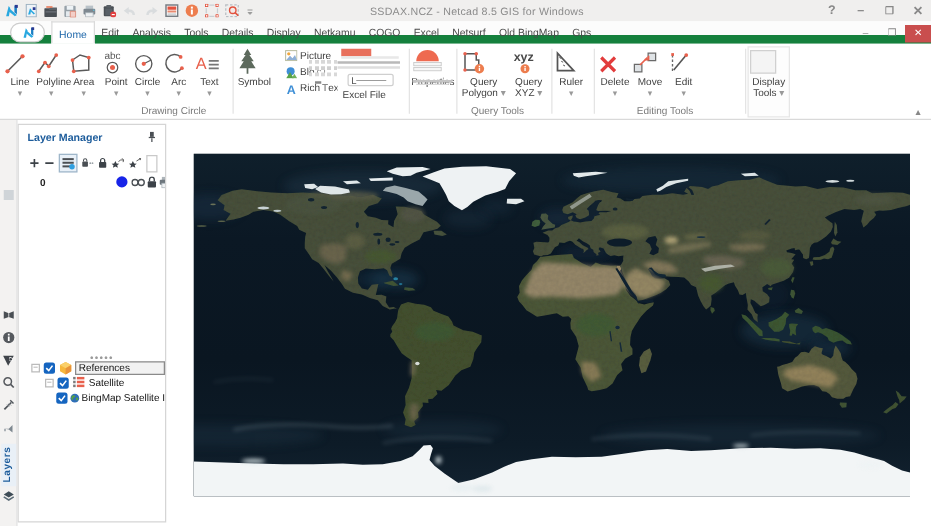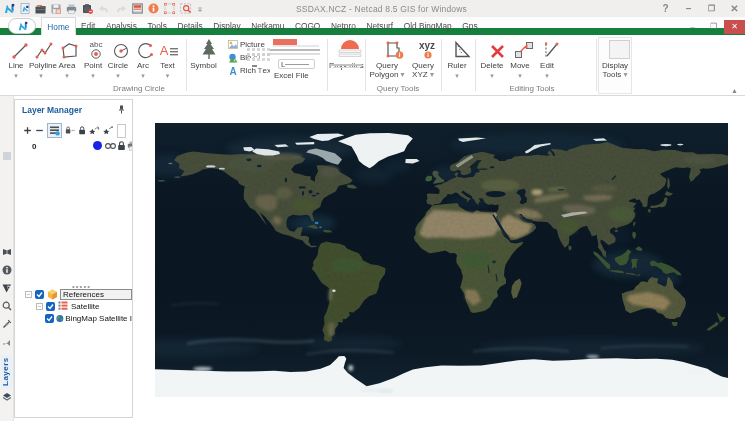--- a/index.html
+++ b/index.html
@@ -17,21 +17,21 @@
 .tab{padding:4px 5.3px 0 5.3px;height:18px;white-space:nowrap}
 .tab.sel{background:#fff;border:1px solid #dadada;border-bottom:1px solid #fff;color:#1d66a9}
 .docbtns{position:absolute;right:0;top:3px;height:14px;display:flex;align-items:center;font-size:8px;color:#888}
 .docbtns .b{width:21px;height:14px;text-align:center;line-height:14px}
 .docbtns .close{background:#c94e4e;color:#fff}
 
 .ribbon{position:absolute;left:0;top:35px;width:745px;height:61px;background:#fff;border-bottom:1px solid #d9d9d9}
 .gsep{position:absolute;top:4px;width:1px;height:52px;background:#e4e4e4}
 .glabel{position:absolute;top:49px;font-size:8px;color:#7a7a7a;text-align:center;white-space:nowrap;transform:translateX(-50%)}
 .bb{position:absolute;top:3px;text-align:center;font-size:8px;color:#3f3f3f;line-height:8.5px}
-.bb .ic{display:flex;justify-content:flex-end;align-items:flex-end;height:22px;margin-bottom:2px}
+.bb .ic{display:flex;justify-content:flex-start;align-items:flex-end;height:22px;margin-bottom:2px}
 .bb .dd{color:#999;font-size:7px;line-height:7px;margin-top:1px}
 .sr{position:absolute;display:flex;font-size:8px;color:#3f3f3f;white-space:nowrap}
 .sr svg{margin-right:2px}
 
 .bodybg{position:absolute;left:0;top:96px;width:745px;height:325px;background:#fff}
 .sidebar{position:absolute;left:0;top:96px;width:14px;height:325px;background:#f3f2f1;border-right:1px solid #e3e3e3}
 .sideicon{position:absolute;left:2px;width:10px;height:10px}
 .layers-vtx{position:absolute;left:1px;top:355px;width:12px;font-size:8px;font-weight:bold;color:#1d5c9b;writing-mode:vertical-rl;transform:rotate(180deg);letter-spacing:.5px;background:#e9f0f7;height:34px;text-align:center}
 .panel{position:absolute;left:14px;top:99px;width:119px;height:319px;background:#fff;border:1px solid #d5d5d5;overflow:hidden}
 .ptitle{position:absolute;left:7px;top:5px;font-size:8.5px;font-weight:bold;color:#1d5c9b}
@@ -153,21 +153,21 @@
       </div>
     <div class="tabs">
       <div class="tab sel">Home</div>
         <div class="tab">Edit</div>
         <div class="tab">Analysis</div>
         <div class="tab">Tools</div>
         <div class="tab">Details</div>
         <div class="tab">Display</div>
         <div class="tab">Netkamu</div>
         <div class="tab">COGO</div>
-        <div class="tab">Netpro</div>
+        <div class="tab">Excel</div>
         <div class="tab">Netsurf</div>
         <div class="tab">Old BingMap</div>
         <div class="tab">Gps</div>
     </div>
     <div class="docbtns">
         <span class="b">–</span>
         <span class="b">❐</span>
         <span class="b close">✕</span>
       </div>
   </div>

